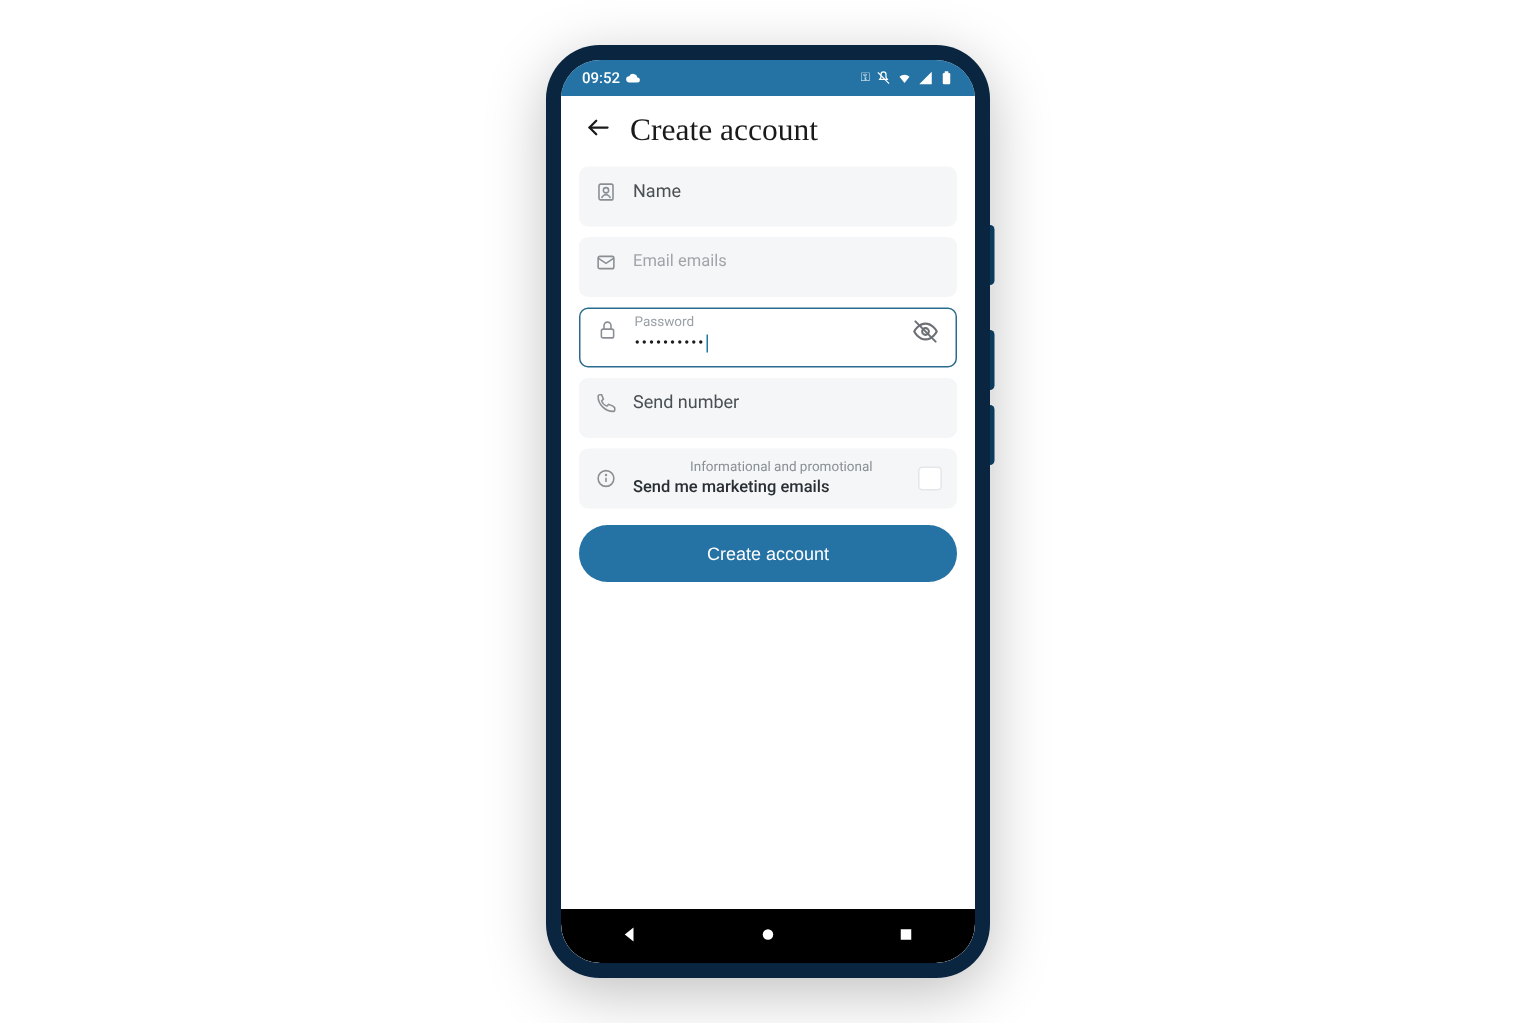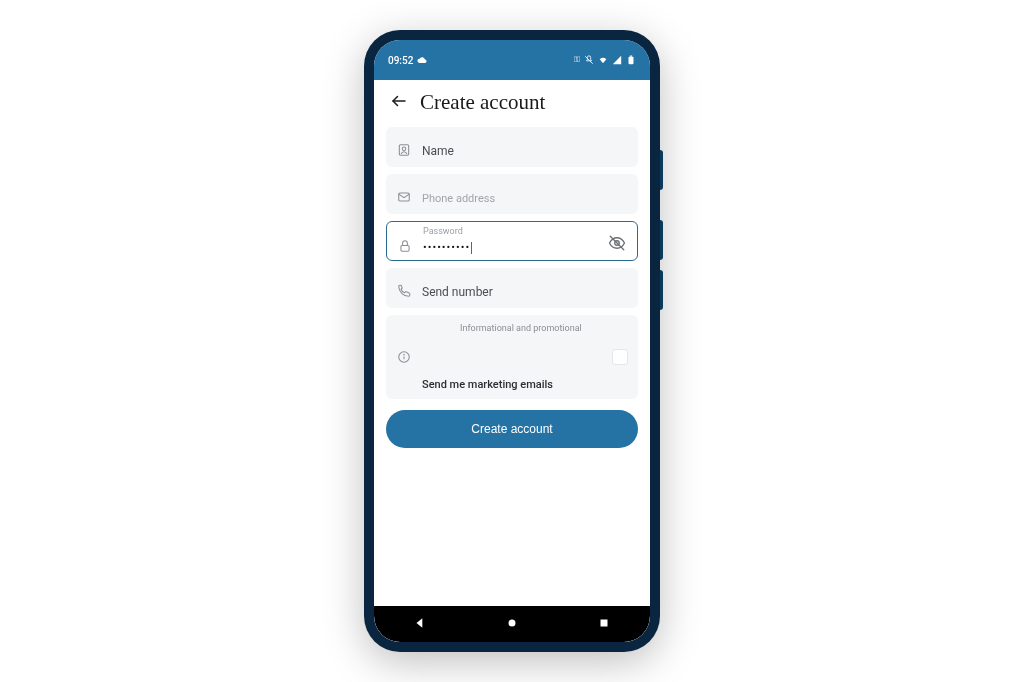--- a/index.html
+++ b/index.html
@@ -41,21 +41,21 @@
     background: #ffffff;
     border-radius: 26px;
     overflow: hidden;
     display: flex;
     flex-direction: column;
     position: relative;
   }
 
   
   .status-bar {
-    height: 40px;
+    height: 24px;
     background: #2572a4;
     color: #ffffff;
     display: flex;
     align-items: center;
     justify-content: space-between;
     padding: 0 14px;
     font-size: 10px;
     font-weight: 500;
   }
   .status-left { display: flex; align-items: center; gap: 4px; }
@@ -93,21 +93,21 @@
     padding: 4px 12px 0 12px;
     display: flex;
     flex-direction: column;
     gap: 7px;
   }
   .field {
     background: #f5f6f7;
     border-radius: 6px;
     padding: 9px 10px;
     display: flex;
-    align-items: flex-end;
+    align-items: flex-start;
     gap: 10px;
     min-height: 40px;
     position: relative;
   }
   .field .icon {
     width: 16px;
     height: 16px;
     color: #8a8f94;
     flex-shrink: 0;
     display:flex;align-items:center;justify-content:center;
@@ -161,21 +161,21 @@
     background: #f5f6f7;
     border-radius: 6px;
     padding: 8px 10px;
     display: flex;
     align-items: center;
     gap: 10px;
   }
   .check-row .icon { width:16px;height:16px;color:#8a8f94;display:flex;align-items:center;justify-content:center;flex-shrink:0;}
   .check-text { display:flex; flex-direction:column; line-height:1.2; }
   .check-text .small { font-size: 9px; color: #8a8f94; padding-left: 38px; }
-  .check-text .main { font-size: 11px; color: #2a2f34; font-weight: 500; margin-top: 44px; }
+  .check-text .main { font-size: 11px; color: #2a2f34; font-weight: 500; }
   .checkbox {
     margin-left: auto;
     width: 16px;
     height: 16px;
     border-radius: 3px;
     background: #ffffff;
     border: 1px solid #e4e6e8;
   }
 
   
@@ -276,21 +276,21 @@
         <span class="placeholder">Name</span>
       </div>
 
       <div class="field muted">
         <span class="icon">
           <svg width="14" height="14" viewBox="0 0 24 24" fill="none" stroke="currentColor" stroke-width="1.8">
               <rect x="3" y="5" width="18" height="14" rx="2"></rect>
               <polyline points="3 7 12 13 21 7"></polyline>
             </svg>
         </span>
-        <span class="placeholder">Phone address</span>
+        <span class="placeholder">Email emails</span>
       </div>
 
       <div class="field active">
         <span class="icon">
           <svg width="14" height="14" viewBox="0 0 24 24" fill="none" stroke="currentColor" stroke-width="1.8">
               <rect x="5" y="11" width="14" height="10" rx="2"></rect>
               <path d="M8 11V7a4 4 0 018 0v4"></path>
             </svg>
         </span>
         <span class="float-label">Password</span>

